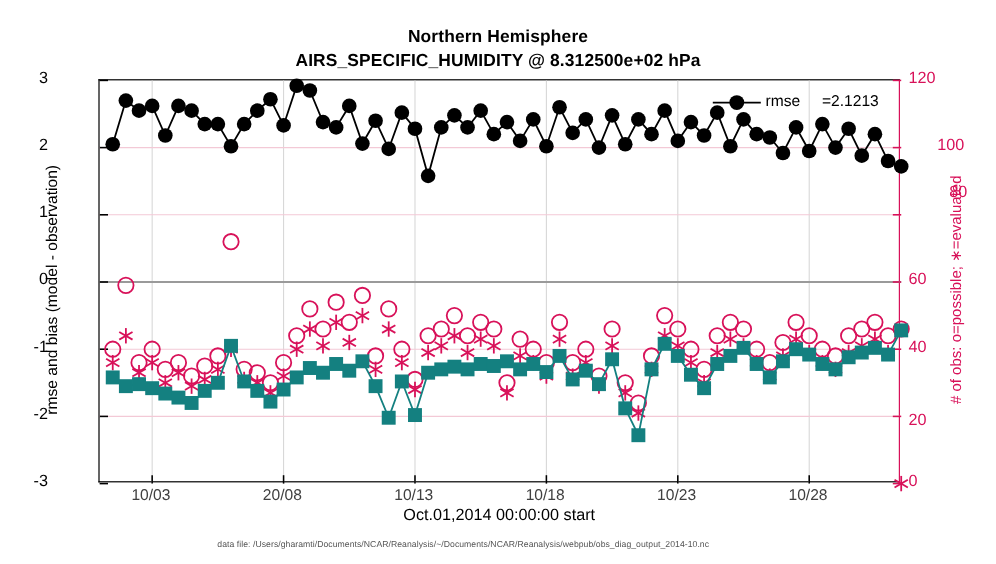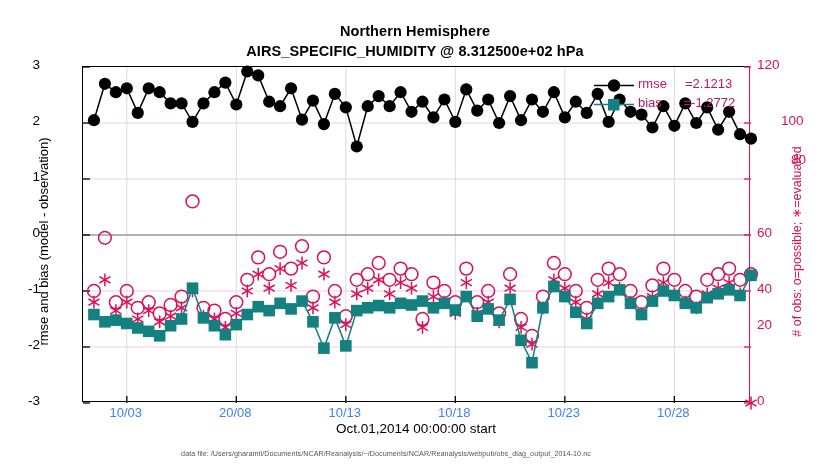--- a/index.html
+++ b/index.html
@@ -53,28 +53,28 @@
   .ytick-l{
     position:absolute;right:790px;width:40px;text-align:right;
     font-size:13.5px;color:#000;
   }
   .ytick-r{
     position:absolute;left:757px;width:44px;text-align:left;
     font-size:13.5px;color:#d81159;
   }
   .xtick{
     position:absolute;width:70px;text-align:center;top:405px;
-    font-size:13px;color:#3b82f6;
+    font-size:13px;color:#404040;
   }
 
   
   #legend{position:absolute;left:592px;top:76px;width:180px;}
   .leg-row{position:relative;height:19px;}
   .leg-txt{
-    position:absolute;left:46px;top:0px;font-size:13px;color:#be185d;
+    position:absolute;left:46px;top:0px;font-size:13px;color:#000000;
     white-space:pre;
   }
   .leg-mark{position:absolute;left:0;top:0;width:44px;height:19px;}
 </style>
 </head>
 <body>
 
 <div id="stage">
 
   <div class="title-block">
@@ -635,42 +635,35 @@
       <div class="ytick-l" style="top: 281px;">-1</div>
       <div class="ytick-l" style="top: 337px;">-2</div>
       <div class="ytick-l" style="top: 393px;">-3</div>
     </div>
   <div id="yticks-right">
       <div class="ytick-r" style="top: 57px;">120</div>
       <div class="ytick-r" style="top: 113px; margin-left: 24px;">100</div>
       <div class="ytick-r" style="top: 152px; margin-left: 34px;">80</div>
       <div class="ytick-r" style="top: 225px;">60</div>
       <div class="ytick-r" style="top: 281px;">40</div>
-      <div class="ytick-r" style="top: 317px;">20</div>
+      <div class="ytick-r" style="top: 342px;">20</div>
       <div class="ytick-r" style="top: 393px;">0</div>
     </div>
   <div id="xticks">
       <div class="xtick" style="left: 90.8033px;">10/03</div>
       <div class="xtick" style="left: 200.311px;">20/08</div>
       <div class="xtick" style="left: 309.82px;">10/13</div>
       <div class="xtick" style="left: 419.328px;">10/18</div>
       <div class="xtick" style="left: 528.836px;">10/23</div>
       <div class="xtick" style="left: 638.344px;">10/28</div>
     </div>
 
   <div id="legend">
     <div class="leg-row">
       <svg class="leg-mark" viewBox="0 0 44 19">
         <line x1="2" y1="9.5" x2="42" y2="9.5" stroke="#000" stroke-width="1.6"></line>
         <circle cx="22" cy="9.5" r="6.2" fill="#000"></circle>
       </svg>
       <span class="leg-txt">rmse     =2.1213</span>
     </div>
-    <div class="leg-row">
-      <svg class="leg-mark" viewBox="0 0 44 19">
-        <line x1="2" y1="9.5" x2="42" y2="9.5" stroke="#148080" stroke-width="1.6"></line>
-        <rect x="16" y="4" width="11.5" height="11.5" fill="#148080"></rect>
-      </svg>
-      <span class="leg-txt">bias      =-1.2772</span>
-    </div>
   </div>
 
 </div>
 
 </body></html>

